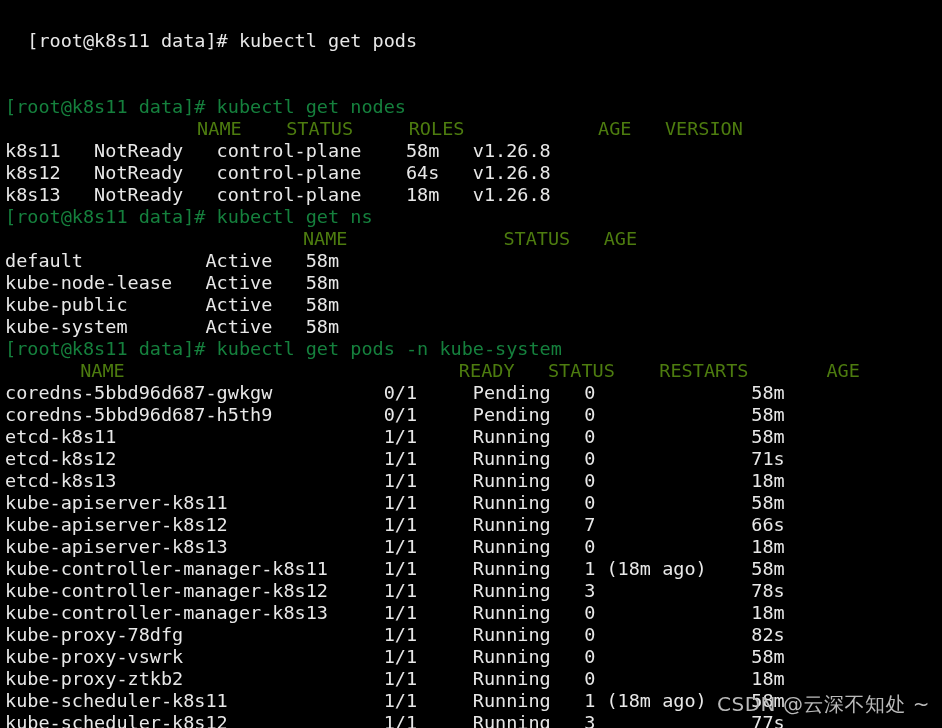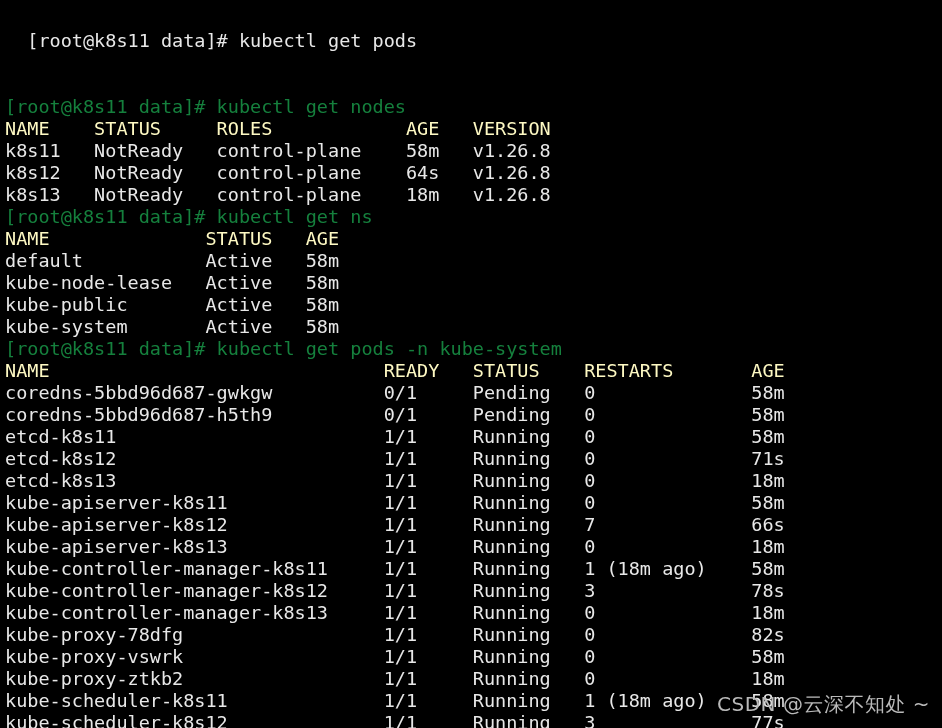--- a/index.html
+++ b/index.html
@@ -35,21 +35,21 @@
     white-space: pre;
     font-family: "DejaVu Sans Mono", "Liberation Mono", monospace;
   }
   .line {
     display: block;
     height: 22px;
     white-space: pre;
     color: #e8e8e8;
   }
   .line.cmd { color: #15803d; }
-  .line.hdr { color: #fef9c3; }
+  .line.hdr { color: #4d7c0f; text-align: center; }
   .line.out { color: #e8e8e8; }
   .watermark {
     position: absolute;
     right: 12px;
     bottom: 10px;
     color: #b9b9b9;
     font-size: 20px;
     font-family: "DejaVu Sans", "Liberation Sans", sans-serif;
     letter-spacing: 0.5px;
     white-space: pre;

